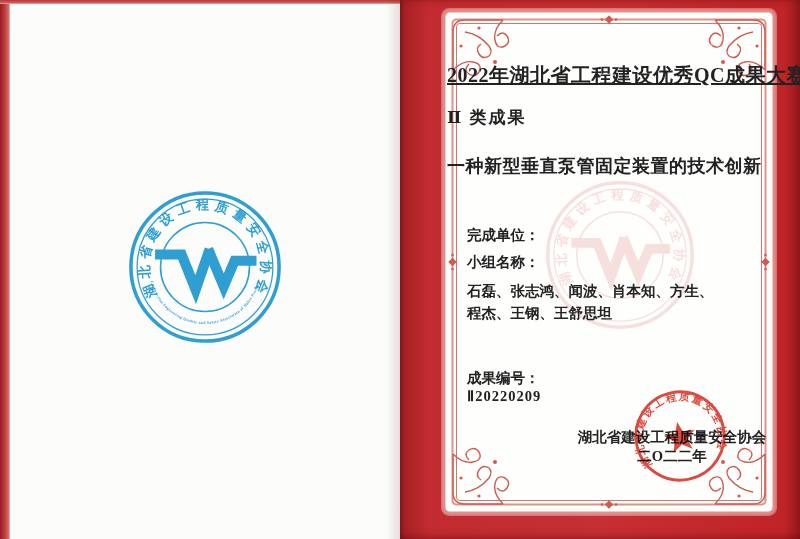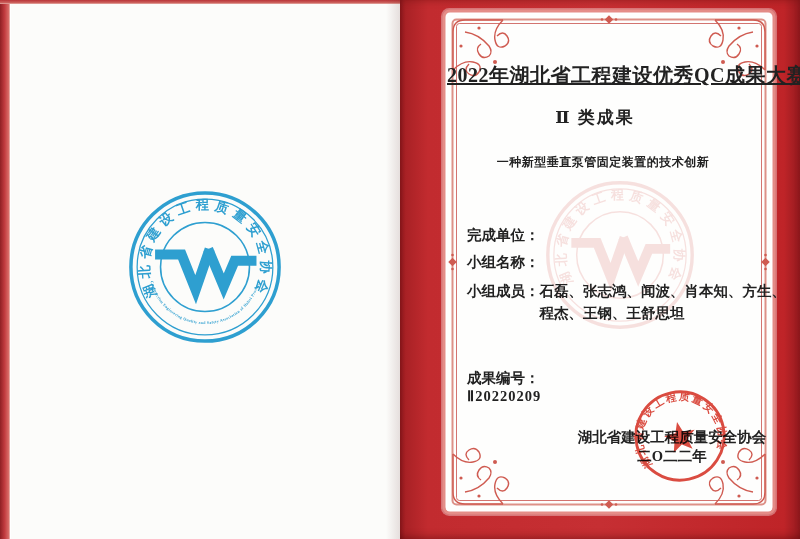--- a/index.html
+++ b/index.html
@@ -34,22 +34,22 @@
   .certificate-panel{
     position:absolute;left:47px;top:14px;width:324px;height:496px;
     background:#fefefd;border-radius:3px;
     box-shadow:0 0 0 1.5px #ffffff, 0 0 0 4.5px rgba(238,160,150,.55), 0 0 0 6px rgba(255,255,255,.35);
   }
   .ornate-frame{position:absolute;left:0;top:0;width:324px;height:496px;pointer-events:none;}
   .watermark-seal{position:absolute;left:97px;top:165px;width:152px;height:152px;opacity:.16;}
 
   .cert-text{position:absolute;color:#222;font-weight:bold;white-space:nowrap;}
   .certificate-title{left:0;top:48px;width:324px;text-align:center;font-size:20px;letter-spacing:.5px;text-decoration:underline;}
-  .award-class{left:0;top:92px;width:296px;text-align:center;font-size:17px;letter-spacing:2px;}
-  .achievement-title{left:0;top:140px;width:312px;text-align:center;font-size:12px;letter-spacing:.5px;}
+  .award-class{left:0;top:92px;width:296px;text-align:left;font-size:17px;letter-spacing:2px;}
+  .achievement-title{left:0;top:140px;width:312px;text-align:center;font-size:18px;letter-spacing:.5px;}
 
   .field-row{position:absolute;left:20px;display:flex;font-size:14.5px;font-weight:bold;color:#222;line-height:18px;white-space:nowrap;}
   .row-unit{top:212px;gap:28px;}
   .row-team{top:239px;gap:36px;}
   .row-members{top:266px;line-height:22px;}
   .row-result{top:355px;flex-direction:column;}
   .field-label{flex:0 0 auto;letter-spacing:0;}
   .field-value{letter-spacing:0;}
   .result-value{font-family:Liberation Serif, serif;letter-spacing:1px;}
 
@@ -148,21 +148,20 @@
 
       <div class="field-row row-unit">
         <span class="field-label">完成单位：</span>
       </div>
 
       <div class="field-row row-team">
         <span class="field-label">小组名称：</span>
       </div>
 
       <div class="field-row row-members">
-        <span class="field-label">小组成员：</span>
         <span class="field-value">
           <span>石磊、张志鸿、闻波、肖本知、方生、</span><br>
           <span>程杰、王钢、王舒思坦</span>
         </span>
       </div>
 
       <div class="field-row row-result">
         <span class="field-label">成果编号：</span>
         <span class="field-value result-value">Ⅱ20220209</span>
       </div>

